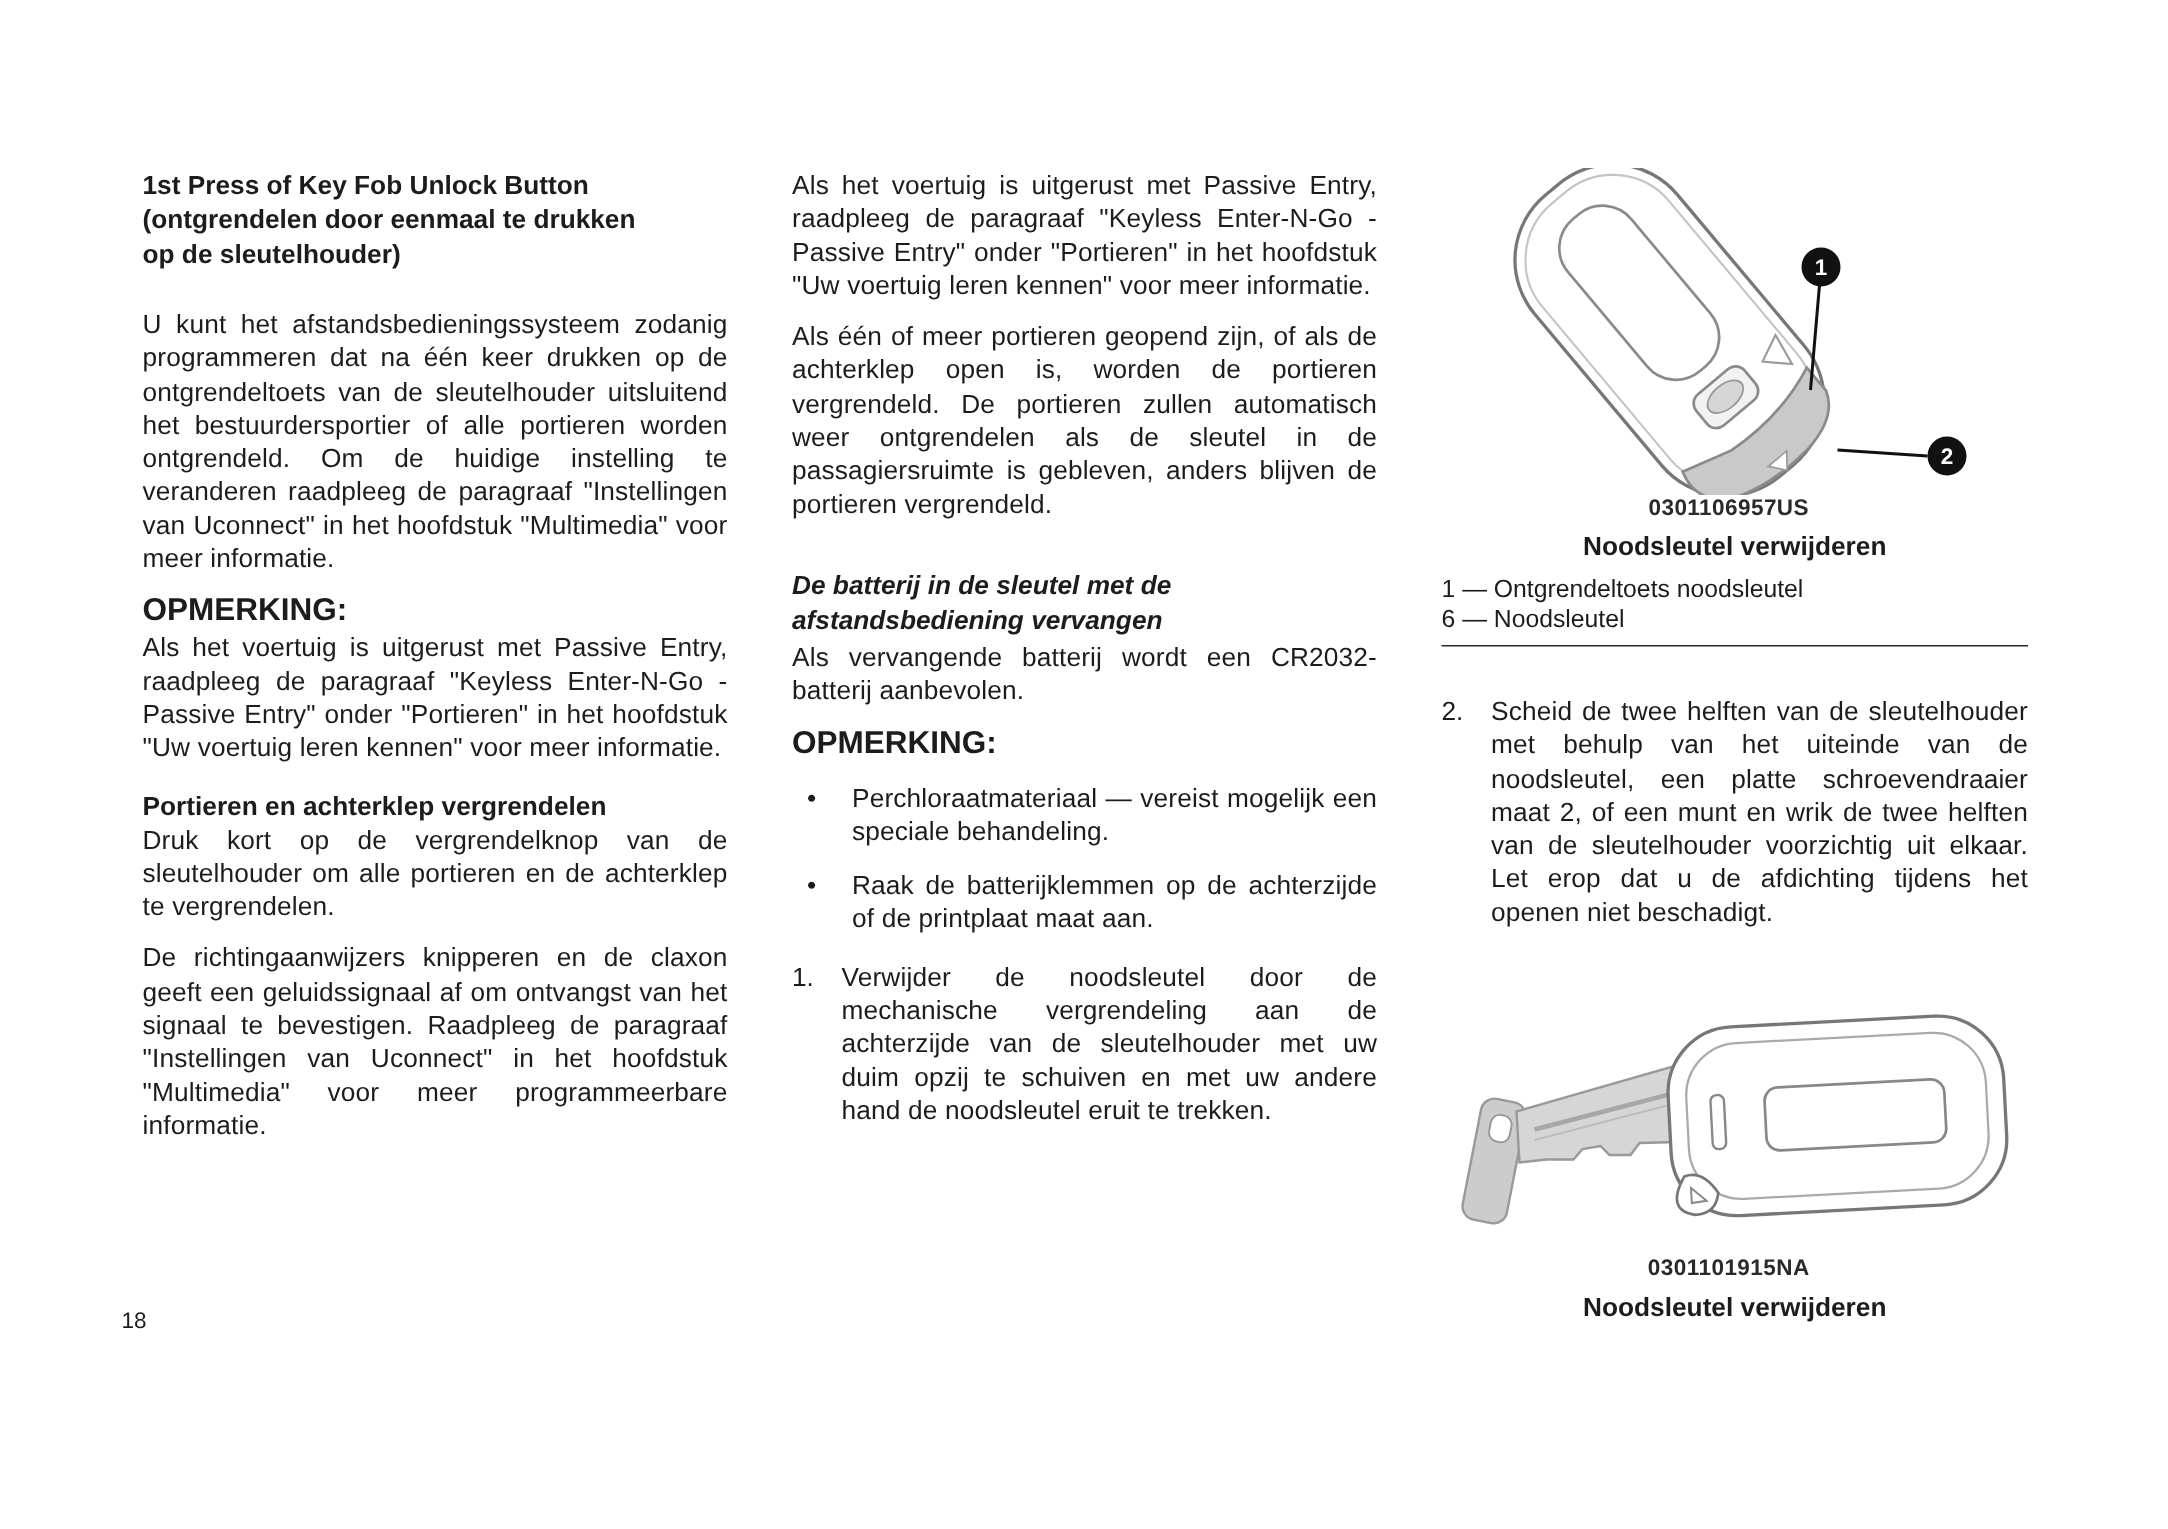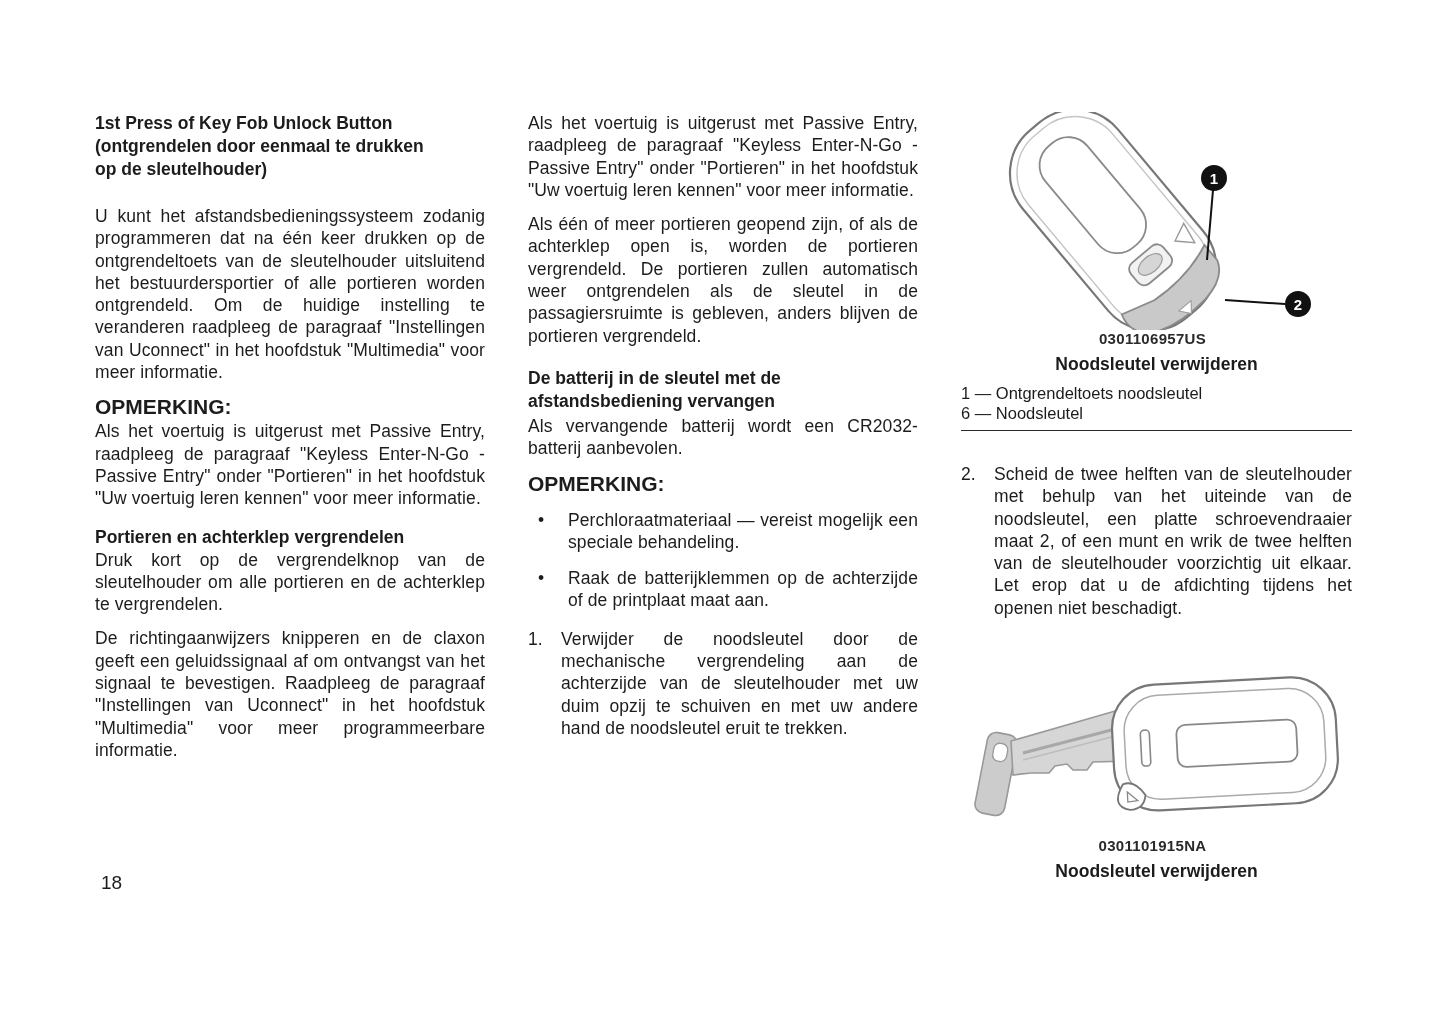--- a/index.html
+++ b/index.html
@@ -98,22 +98,22 @@
     font-size: 16.5px;
     line-height: 19.5px;
   }
   .legend-rule {
     border: none;
     border-top: 1.6px solid #2a2a2a;
     margin-top: 7px;
   }
   .page-number {
     position: absolute;
-    left: 101px; top: 872px;
-    font-size: 19px;
+    left: 81px; top: 872px;
+    font-size: 15px;
   }
   svg text.callout-num {
     font-family: "Liberation Sans", sans-serif;
     font-size: 15px;
     font-weight: bold;
     fill: #ffffff;
     text-anchor: middle;
   }
 </style>
 </head>
@@ -129,21 +129,21 @@
     <div class="note-label">OPMERKING:</div>
     <p class="body note-body">Als het voertuig is uitgerust met Passive Entry, raadpleeg de paragraaf "Keyless Enter-N-Go - Passive Entry" onder "Portieren" in het hoofdstuk "Uw voertuig leren kennen" voor meer informatie.</p>
     <h3 class="subhead">Portieren en achterklep vergrendelen</h3>
     <p class="body">Druk kort op de vergrendelknop van de sleutelhouder om alle portieren en de achterklep te vergrendelen.</p>
     <p class="body">De richtingaanwijzers knipperen en de claxon geeft een geluidssignaal af om ontvangst van het signaal te bevestigen. Raadpleeg de paragraaf "Instellingen van Uconnect" in het hoofdstuk "Multimedia" voor meer programmeerbare informatie.</p>
   </div>
 
   <div class="col">
     <p class="body">Als het voertuig is uitgerust met Passive Entry, raadpleeg de paragraaf "Keyless Enter-N-Go - Passive Entry" onder "Portieren" in het hoofdstuk "Uw voertuig leren kennen" voor meer informatie.</p>
     <p class="body">Als één of meer portieren geopend zijn, of als de achterklep open is, worden de portieren vergrendeld. De portieren zullen automatisch weer ontgrendelen als de sleutel in de passagiersruimte is gebleven, anders blijven de portieren vergrendeld.</p>
-    <h3 class="subhead" style="margin-top:20px;">De batterij in de sleutel met de
+    <h3 class="subhead" style="margin-top:32px;font-style:italic;">De batterij in de sleutel met de
 afstandsbediening vervangen</h3>
     <p class="body note-body">Als vervangende batterij wordt een CR2032-batterij aanbevolen.</p>
     <div class="note-label">OPMERKING:</div>
     <div class="bullet-item">
       <span class="bullet-marker">•</span>
       <span class="item-text">Perchloraatmateriaal — vereist mogelijk een speciale behandeling.</span>
     </div>
     <div class="bullet-item">
       <span class="bullet-marker">•</span>
       <span class="item-text">Raak de batterijklemmen op de achterzijde of de printplaat maat aan.</span>

